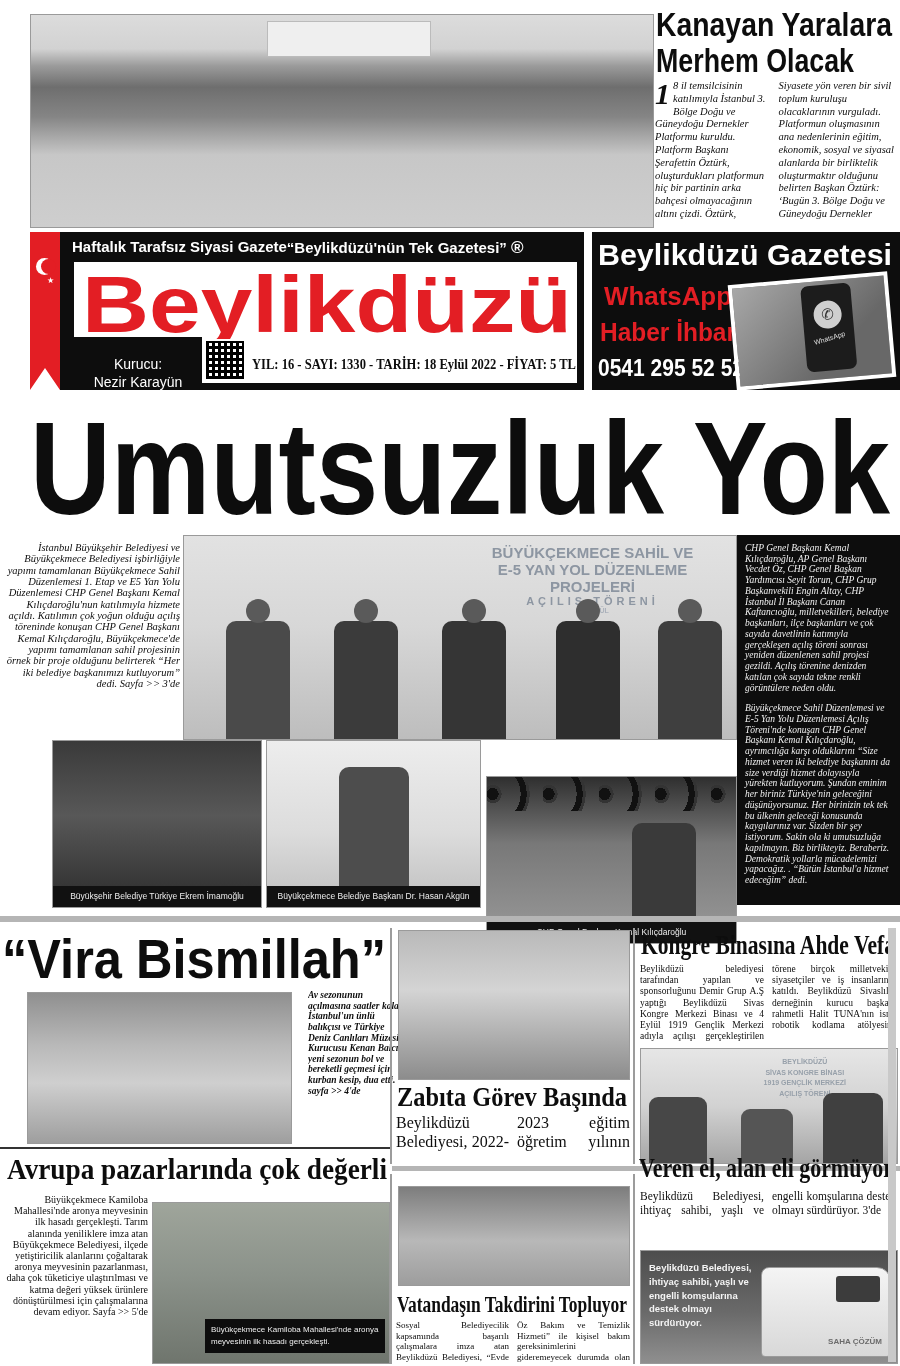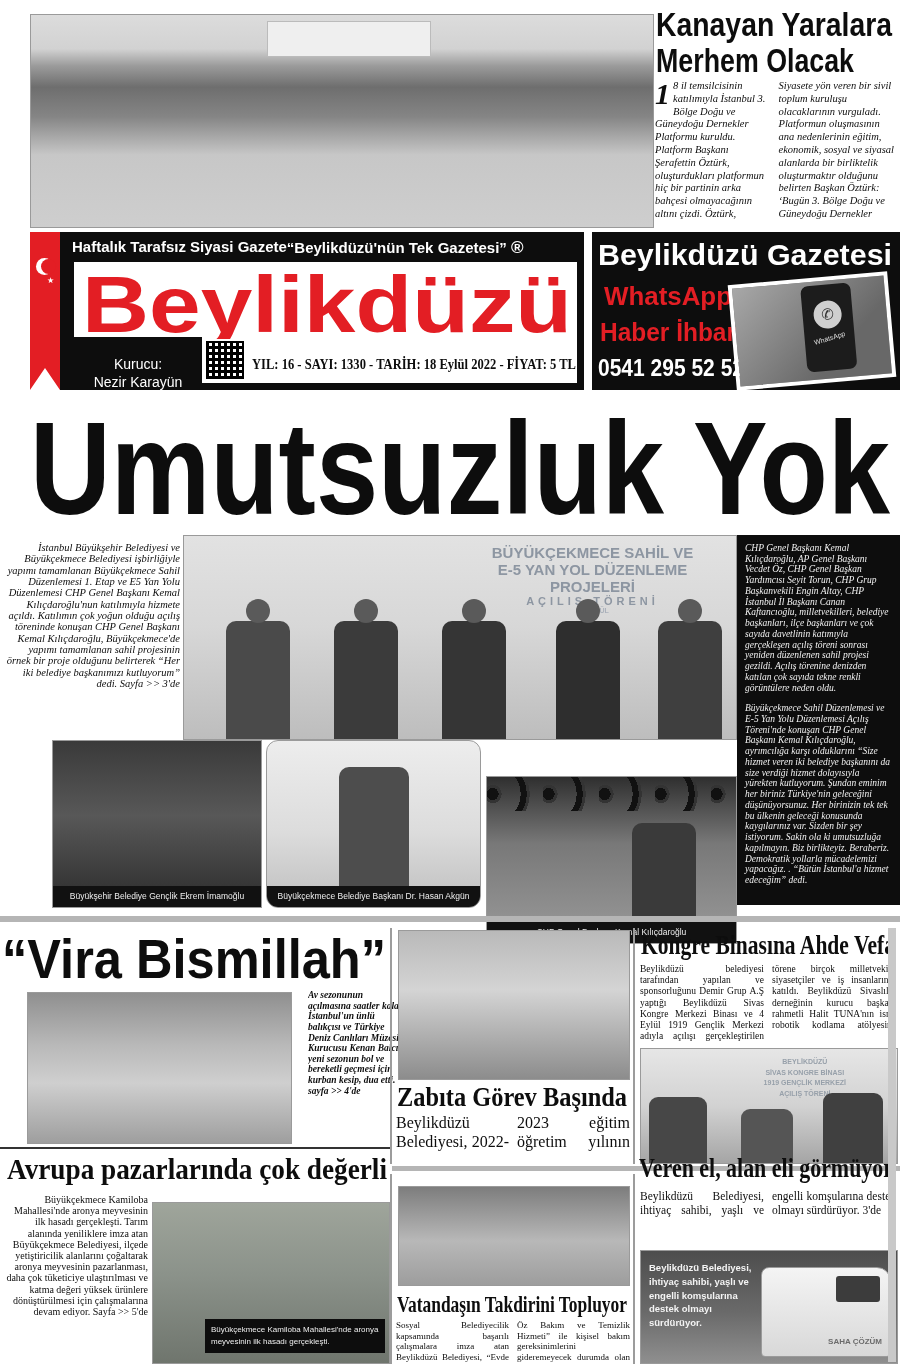--- a/index.html
+++ b/index.html
@@ -160,24 +160,24 @@
       <div style="font-size:7px;color:#aab1bb;">16 EYLÜL</div>
     </div>
     <div class="fig" style="left:42px;background:#4a4a4a;"></div>
     <div class="fig" style="left:150px;background:#3b3b3b;"></div>
     <div class="fig" style="left:258px;background:#353535;"></div>
     <div class="fig" style="left:372px;background:#2e2e2e;"></div>
     <div class="fig" style="left:474px;background:#3f3f3f;"></div>
   </div>
 
   <div class="photo dark abs" style="left:52px;top:740px;width:208px;height:166px;">
-    <div class="cap">Büyükşehir Belediye Gençlik Ekrem İmamoğlu</div>
+    <div class="cap">Büyükşehir Belediye Türkiye Ekrem İmamoğlu</div>
   </div>
   <div class="photo abs" style="left:266px;top:740px;width:213px;height:166px;
-       background:linear-gradient(180deg,#ededed 0%,#dcdcdc 55%,#bfbfbf 100%);border-radius:12px;">
+       background:linear-gradient(180deg,#ededed 0%,#dcdcdc 55%,#bfbfbf 100%);">
     <div class="abs" style="left:34%;top:26px;width:70px;height:120px;background:#4d4d4d;border-radius:10px 10px 0 0;"></div>
     <div class="cap">Büyükçekmece Belediye Başkanı Dr. Hasan Akgün</div>
   </div>
   <div class="photo mid abs lights" style="left:486px;top:740px;width:249px;height:166px;
        background:linear-gradient(180deg,#2f2f2f 0%,#787878 40%,#9a9a9a 100%);">
     <div class="abs" style="right:40px;top:46px;width:64px;height:100px;background:#3a3a3a;border-radius:10px 10px 0 0;"></div>
     <div class="cap">CHP Genel Başkanı Kemal Kılıçdaroğlu</div>
   </div>
 
   <div class="abs lead-right" style="left:737px;top:535px;width:163px;height:370px;">

